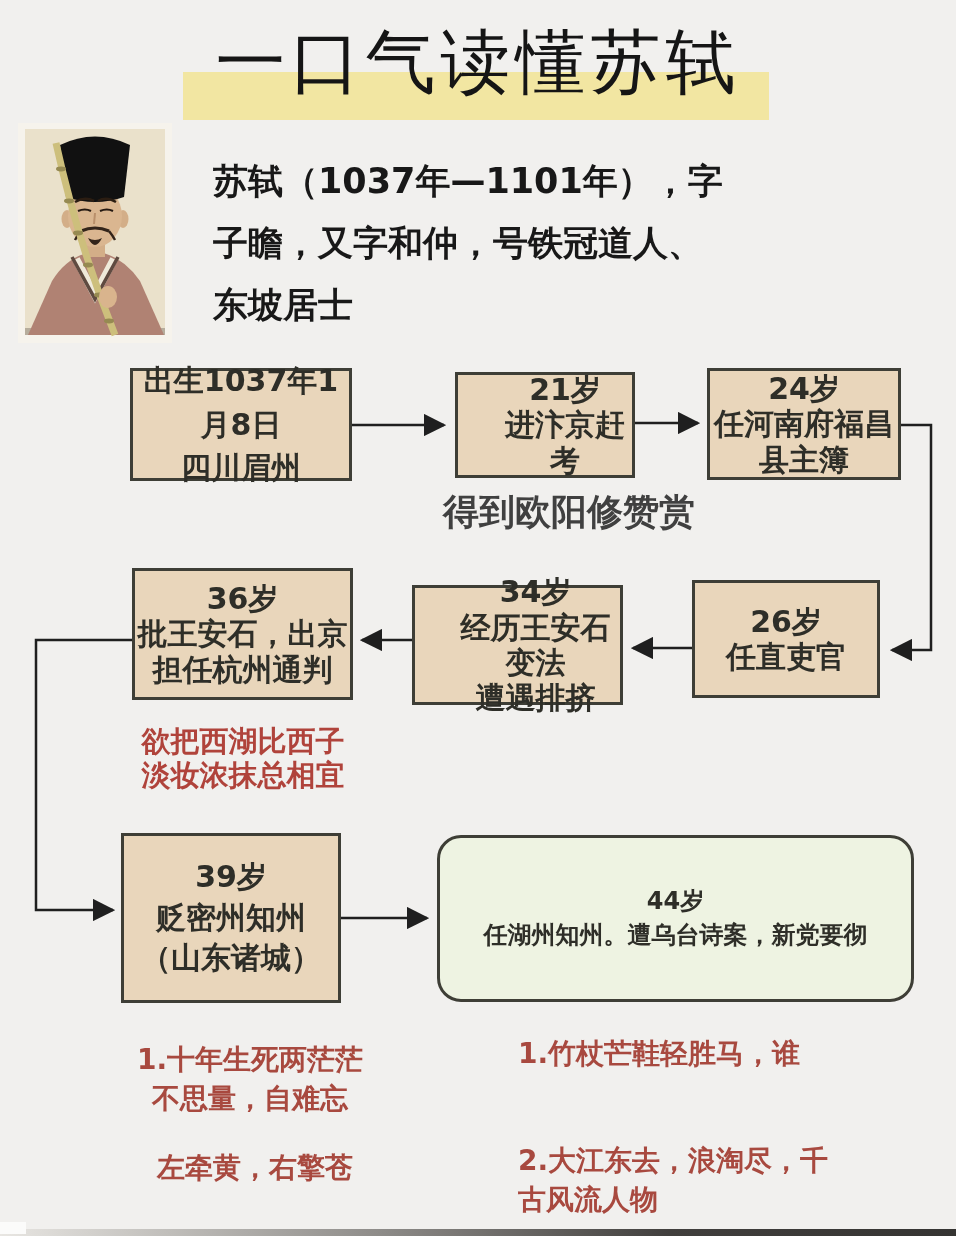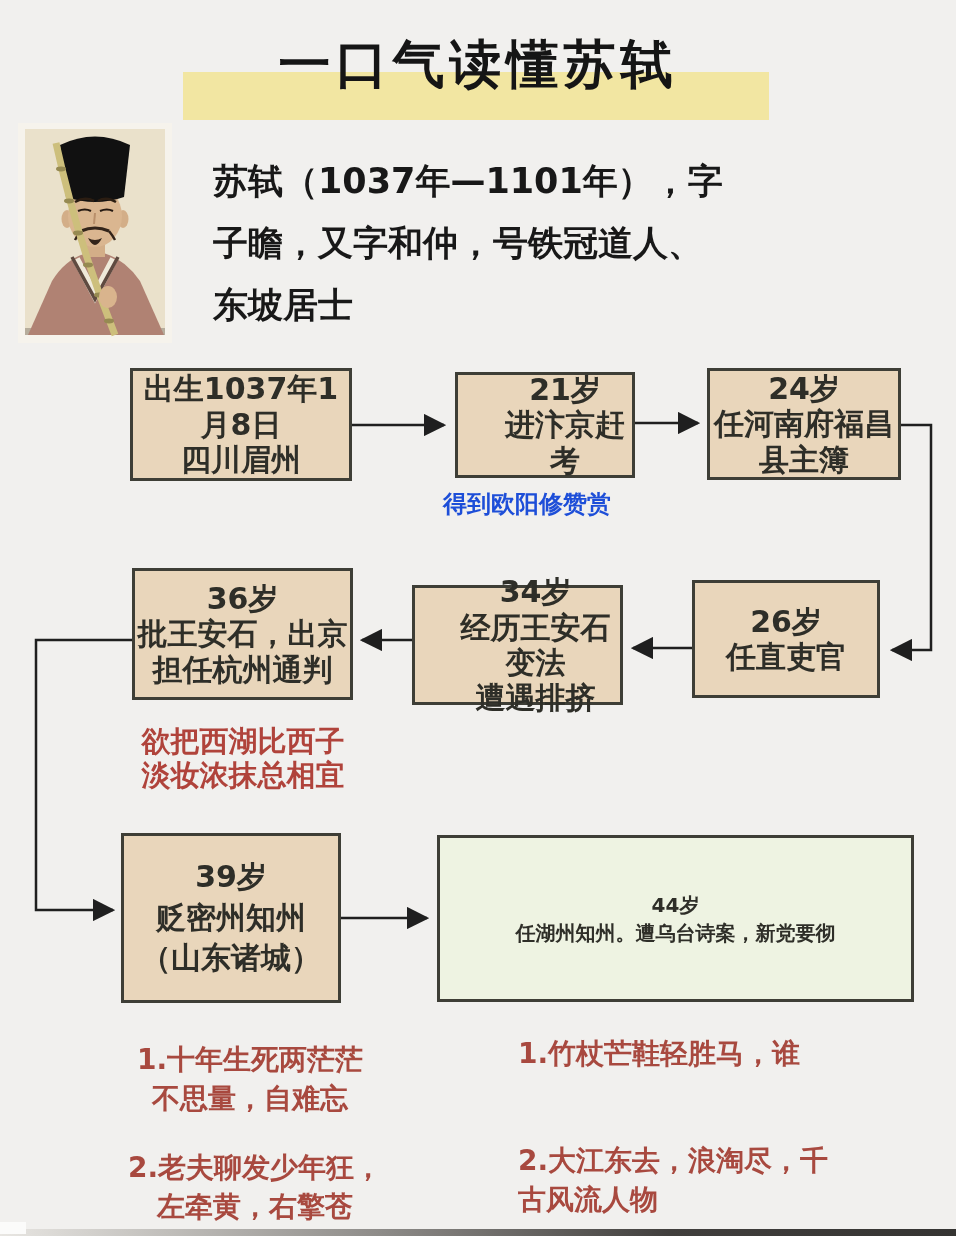--- a/index.html
+++ b/index.html
@@ -5,41 +5,41 @@
   html,body{margin:0;padding:0;background:#ffffff;}
   *{box-sizing:border-box;}
   #canvas{
     position:relative;width:956px;height:1236px;overflow:hidden;
     background:#f1f0ee;
     font-family:"DejaVu Sans","Liberation Sans",sans-serif;
     color:#1c1c1c;
   }
   .title-hl{position:absolute;left:183px;top:72px;width:586px;height:48px;background:#f2e6a2;}
   .title{
-    position:absolute;left:0;right:0;top:24px;margin:12px;text-align:center;
-    font-size:52px;font-weight:700;letter-spacing:5px;color:#151515;line-height:1.1;
+    position:absolute;left:0;right:0;top:24px;margin:0;text-align:center;
+    font-size:70px;font-weight:400;letter-spacing:5px;color:#151515;line-height:1.1;
   }
   .portrait{position:absolute;left:18px;top:123px;width:154px;height:220px;}
   .portrait svg{display:block;width:100%;height:100%;}
   .intro{position:absolute;left:213px;top:150px;width:740px;font-size:35px;font-weight:800;line-height:62px;color:#181818;}
   .connectors{position:absolute;left:0;top:0;width:956px;height:1236px;pointer-events:none;}
   .node{
     position:absolute;background:#e9d6bb;border:3px solid #3e3e36;
     display:flex;flex-direction:column;align-items:center;justify-content:center;
     text-align:center;font-weight:700;font-size:30px;line-height:1.18;color:#2e2e28;
   }
-  .n-birth{left:130px;top:368px;width:222px;height:113px;}
+  .n-birth{left:130px;top:368px;width:222px;height:113px;gap:8px;}
   .n-a21{left:455px;top:372px;width:180px;height:106px;padding-left:40px;}
   .n-a24{left:707px;top:368px;width:194px;height:112px;}
   .n-a26{left:692px;top:580px;width:188px;height:118px;}
   .n-a34{left:412px;top:585px;width:211px;height:120px;padding-left:36px;}
   .n-a36{left:132px;top:568px;width:221px;height:132px;}
   .n-a39{left:121px;top:833px;width:220px;height:170px;line-height:1.35;}
-  .n-a44{left:437px;top:835px;width:477px;height:167px;background:#eef3e2;font-size:20px;line-height:1.4;}
-  .praise{position:absolute;left:443px;top:488px;font-size:24px;font-weight:700;color:#1d4ed8;}
+  .n-a44{left:437px;top:835px;width:477px;height:167px;background:#eef3e2;font-size:24px;line-height:1.4;border-radius:24px;}
+  .praise{position:absolute;left:443px;top:488px;font-size:36px;font-weight:700;color:#404040;}
   .westlake{position:absolute;left:132px;top:724px;width:222px;text-align:center;
     font-size:29px;font-weight:700;color:#b0433b;line-height:1.18;}
   .wutai{position:absolute;left:468px;top:701px;width:470px;text-align:center;
     font-size:34px;font-weight:700;color:#1d1d1d;line-height:1.22;}
   .wutai .ul{display:inline-block;border-bottom:3px solid #1d1d1d;padding:0 6px 2px 6px;}
   .quote{position:absolute;font-weight:700;color:#a8493f;font-size:28px;line-height:1.4;}
   .q-l1{left:115px;top:1040px;width:270px;text-align:center;}
   .q-l2{left:105px;top:1148px;width:300px;text-align:center;}
   .q-r1{left:518px;top:1034px;width:340px;text-align:left;}
   .q-r2{left:518px;top:1141px;width:350px;text-align:left;}
@@ -167,21 +167,20 @@
     <div>淡妆浓抹总相宜</div>
   </div>
 
 
   <div class="quote q-l1">
     <div>1.十年生死两茫茫</div>
     <div>不思量，自难忘</div>
   </div>
 
   <div class="quote q-l2">
-    <div>2.老夫聊发少年狂，</div>
     <div>左牵黄，右擎苍</div>
   </div>
 
   <div class="quote q-r1">
     <div>1.竹杖芒鞋轻胜马，谁</div>
   </div>
 
   <div class="quote q-r2">
     <div>2.大江东去，浪淘尽，千</div>
     <div>古风流人物</div>

